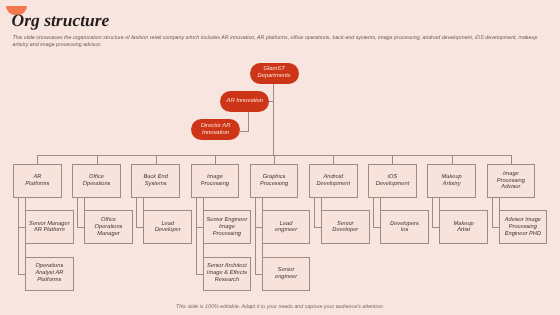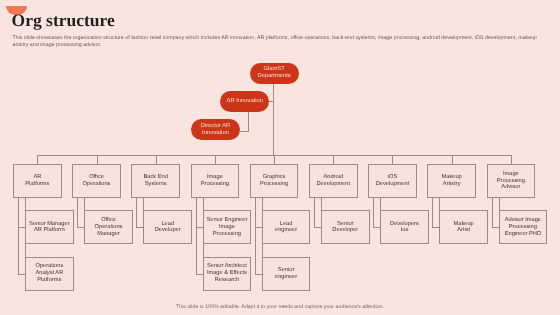--- a/index.html
+++ b/index.html
@@ -1,17 +1,17 @@
 <!DOCTYPE html>
 <html><head>
 <meta charset="utf-8">
 <style>
   html,body{margin:0;padding:0;}
   *{-webkit-font-smoothing:antialiased;text-rendering:geometricPrecision;}
-  #stage{will-change:transform;transform:translateZ(0);}
+  #stage{will-change:transform;transform:translateZ(0);font-style:italic;}
   body{width:560px;height:315px;overflow:hidden;background:#F9E5DF;
        font-family:"Liberation Sans",sans-serif;position:relative;}
   #stage{position:absolute;left:0;top:0;width:560px;height:315px;}
   .deco{position:absolute;left:6px;top:5.6px;width:21px;height:9.6px;
         background:#F2784F;border-radius:0 0 10.5px 10.5px;}
   .title{position:absolute;left:11.6px;top:10.3px;font-family:"Liberation Serif",serif;
          font-weight:bold;font-size:17.5px;color:#231F20;}
   .subtitle{position:absolute;left:12.5px;top:35.0px;width:528px;font-size:5.3px;
             line-height:6.9px;color:#6B5A54;}
   .footer{position:absolute;left:0;top:304.2px;width:560px;text-align:center;

